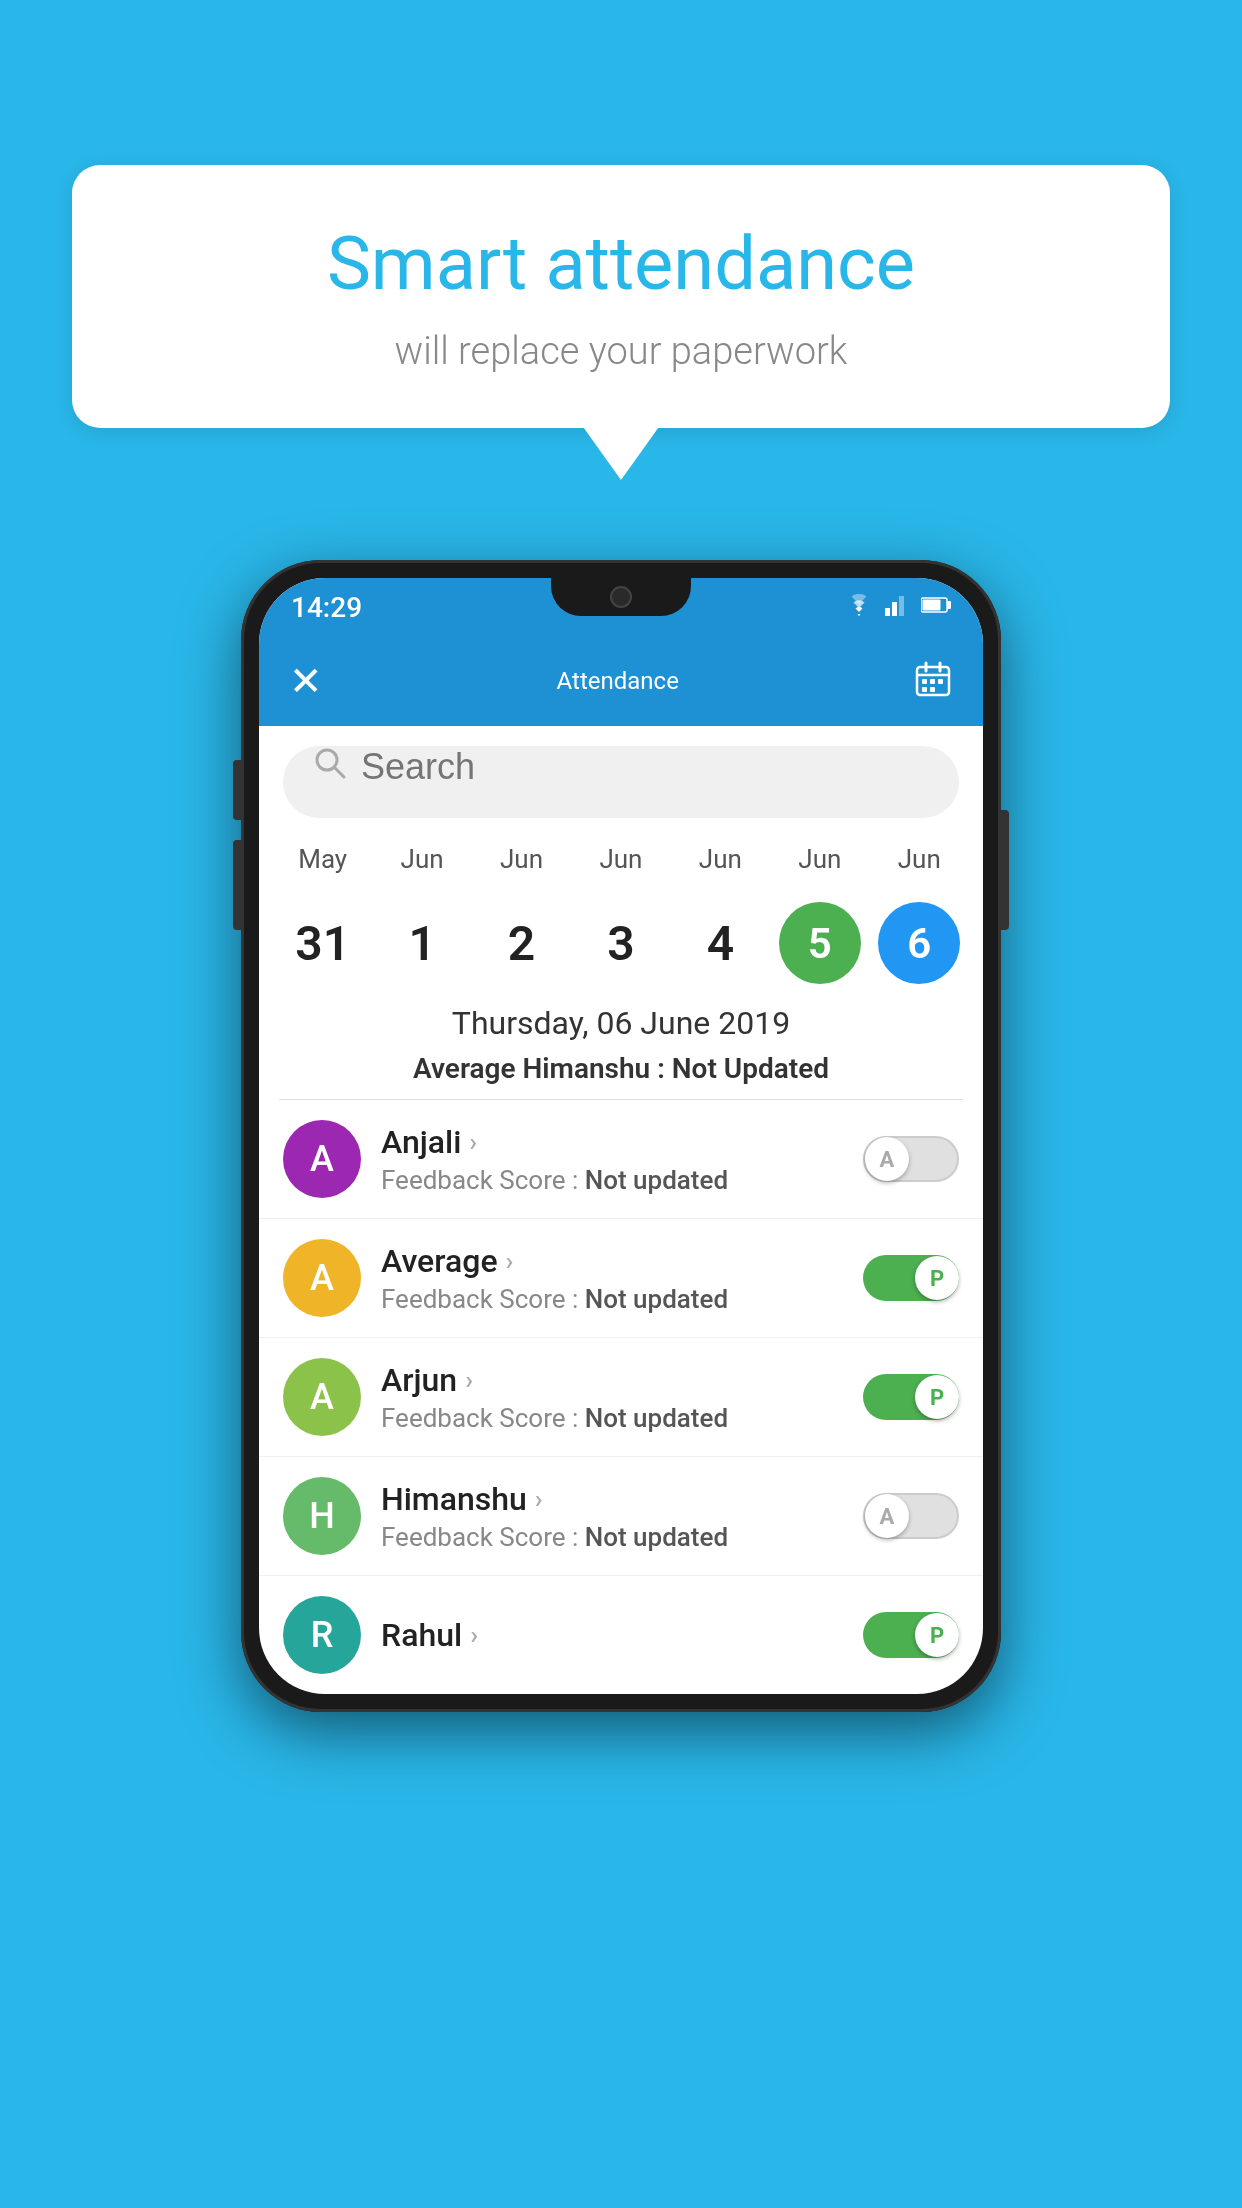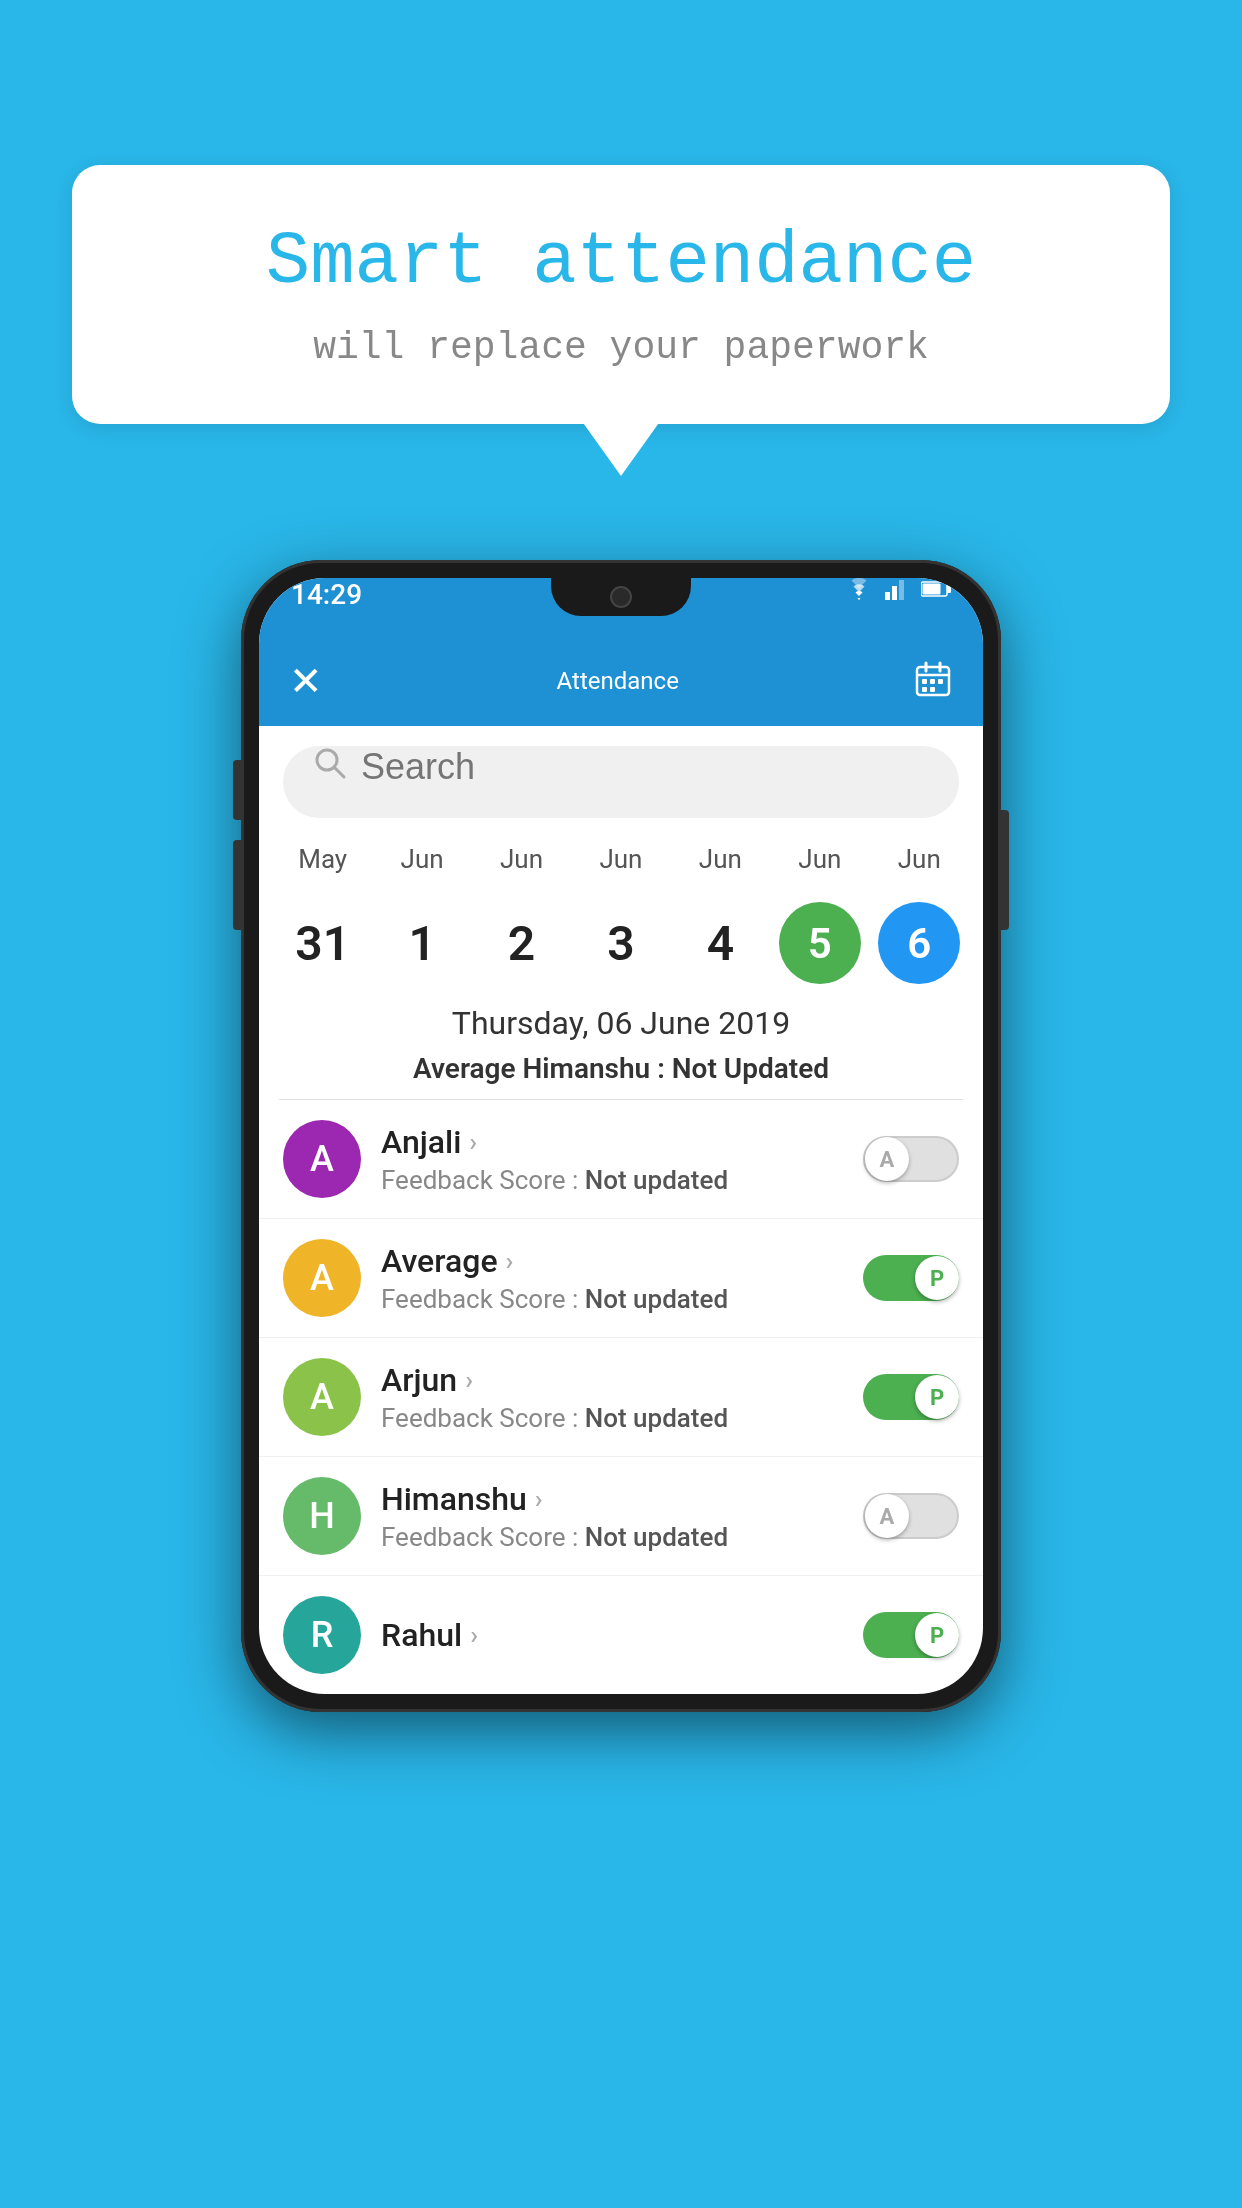--- a/index.html
+++ b/index.html
@@ -20,21 +20,20 @@
       left: 72px;
       right: 72px;
     }
 
     .speech-bubble {
       background: white;
       border-radius: 28px;
       padding: 55px 60px 55px 60px;
       text-align: center;
       box-shadow: 0 4px 20px rgba(0,0,0,0.1);
-      font-family: Liberation Mono, monospace;
     }
 
     .speech-bubble::after {
       content: '';
       position: absolute;
       bottom: -52px;
       left: 50%;
       transform: translateX(-50%);
       width: 0;
       height: 0;
@@ -131,21 +130,21 @@
       border-radius: 66px;
       overflow: hidden;
       position: relative;
     }
 
     
     .status-bar {
       background: #1e90d4;
       height: 58px;
       display: flex;
-      align-items: flex-start;
+      align-items: center;
       justify-content: space-between;
       padding: 0 32px;
       position: relative;
       gap: 16px;
     }
 
     .status-time {
       color: white;
       font-size: 28px;
       font-weight: 500;

